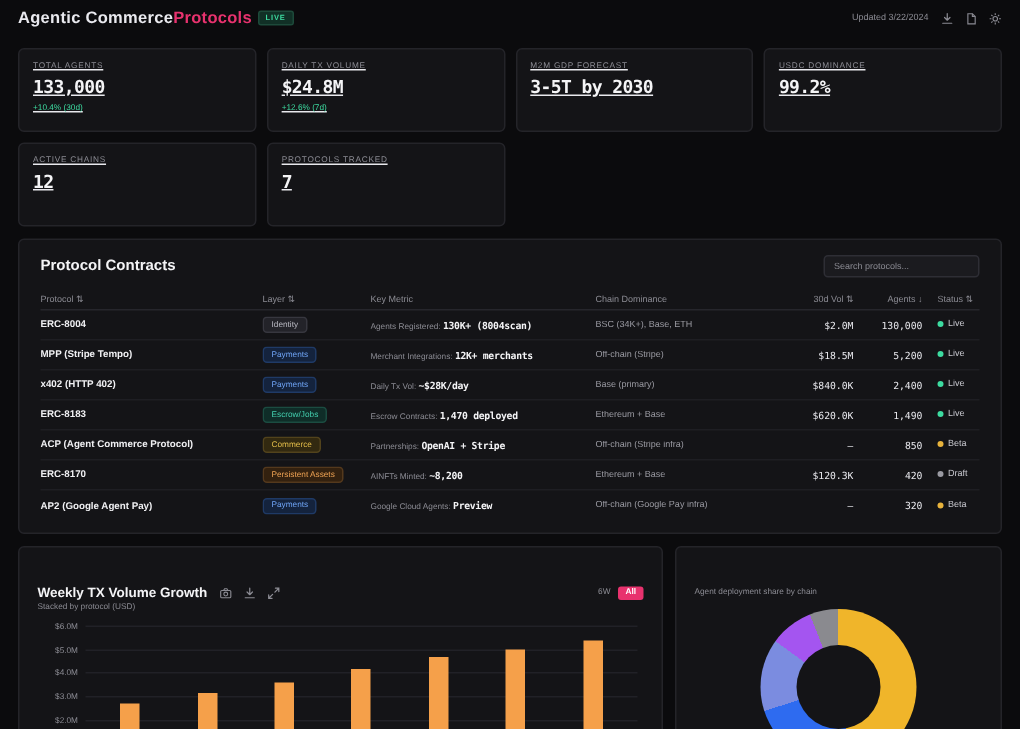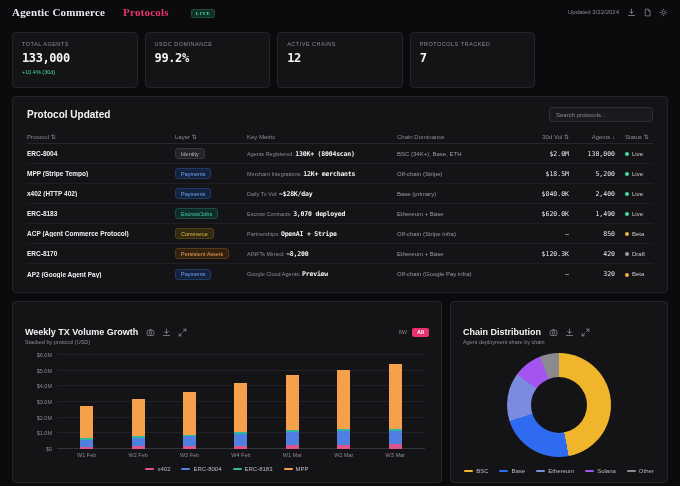--- a/index.html
+++ b/index.html
@@ -1,32 +1,32 @@
 <!DOCTYPE html>
 <html><head>
 <meta charset="utf-8">
 <style>
   * { margin:0; padding:0; box-sizing:border-box; }
   html,body { width:680px; height:486px; background:#0b0b0d; color:#e9e9ee;
     font-family:"Liberation Sans","DejaVu Sans",sans-serif; overflow:hidden; }
 
   
   .topbar { height:24px; display:flex; align-items:center; justify-content:space-between; padding:0 12px; }
-  .title { font-size:11px; font-weight:bold; letter-spacing:.2px; display:flex; align-items:flex-end; gap:18px;font-family:Liberation Serif, serif; }
+  .title { font-size:11px; font-weight:bold; letter-spacing:.2px; display:flex; align-items:center; gap:0; }
   .title .accent { color:#e8326e; }
   .live-badge { font-size:5px; font-weight:bold; color:#3ddba0; background:#113026; border:1px solid #1d4a3a;
     padding:1px 4px; border-radius:2px; letter-spacing:.6px; margin-left:4px; }
   .topbar-right { display:flex; align-items:center; gap:8px; }
   .updated { font-size:6px; color:#8b8b93; }
   .hdr-icons, .chart-icons { display:flex; align-items:center; gap:7px; }
   .icon-btn { width:9px; height:9px; color:#8b8b93; display:inline-flex; cursor:pointer; }
   .icon-btn svg { width:100%; height:100%; }
 
   
-  .stats-row { display:grid; grid-template-columns:repeat(5,1fr); gap:7px; margin:8px 12px 0; }
+  .stats-row { display:grid; grid-template-columns:repeat(4,1fr); gap:7px; margin:8px 12px 0;text-decoration:underline; }
   .stat-card { background:#141417; border:1px solid #242429; border-radius:4px; padding:8px 9px; height:56px; }
   .stat-label { font-size:5.5px; letter-spacing:.5px; color:#8b8b93; text-transform:uppercase; margin-bottom:4px; white-space:nowrap; }
   .stat-value { font-size:12px; font-weight:bold; color:#f4f4f6; font-family:"DejaVu Sans Mono",monospace;
     white-space:nowrap; letter-spacing:-.4px; }
   .stat-delta { font-size:5.5px; color:#3ddba0; margin-top:4px; }
 
   
   .card { background:#141417; border:1px solid #242429; border-radius:4px; }
   .overview { margin:8px 12px 0; padding:10px 14px 8px; }
   .overview-head { display:flex; align-items:center; justify-content:space-between; margin-bottom:8px; }
@@ -125,36 +125,45 @@
   </div>
 </div>
 
 <div class="stats-row">
     <div class="stat-card">
       <div class="stat-label">TOTAL AGENTS</div>
       <div class="stat-value">133,000</div>
       <div class="stat-delta">+10.4% (30d)</div>
     </div>
     <div class="stat-card">
+      <div class="stat-label">DAILY TX VOLUME</div>
+      <div class="stat-value">$24.8M</div>
+      <div class="stat-delta">+12.6% (7d)</div>
+    </div>
+    <div class="stat-card">
+      <div class="stat-label">M2M GDP FORECAST</div>
+      <div class="stat-value">3-5T by 2030</div>
+    </div>
+    <div class="stat-card">
       <div class="stat-label">USDC DOMINANCE</div>
       <div class="stat-value">99.2%</div>
     </div>
     <div class="stat-card">
       <div class="stat-label">ACTIVE CHAINS</div>
       <div class="stat-value">12</div>
     </div>
     <div class="stat-card">
       <div class="stat-label">PROTOCOLS TRACKED</div>
       <div class="stat-value">7</div>
     </div>
   </div>
 
 <div class="card overview">
   <div class="overview-head">
-    <div class="section-title">Protocol Updated</div>
+    <div class="section-title">Protocol Contracts</div>
     <input class="search" type="text" placeholder="Search protocols..." style="">
   </div>
   <div class="tgrid thead">
       <div class="th">Protocol ⇅</div>
       <div class="th">Layer ⇅</div>
       <div class="th">Key Metric</div>
       <div class="th">Chain Dominance</div>
       <div class="th num">30d Vol ⇅</div>
       <div class="th num">Agents ↓</div>
       <div class="th status-col">Status ⇅</div>
@@ -183,21 +192,21 @@
         <div class="td"><span class="badge payments">Payments</span></div>
         <div class="td"><span class="m-label">Daily Tx Vol: </span><span class="m-value">~$28K/day</span></div>
         <div class="td chain">Base (primary)</div>
         <div class="td num">$840.0K</div>
         <div class="td num">2,400</div>
         <div class="td status-col"><span class="dot live"></span><span class="status-label">Live</span></div>
       </div>
       <div class="tgrid trow">
         <div class="td proto">ERC-8183</div>
         <div class="td"><span class="badge escrow">Escrow/Jobs</span></div>
-        <div class="td"><span class="m-label">Escrow Contracts: </span><span class="m-value">3,070 deployed</span></div>
+        <div class="td"><span class="m-label">Escrow Contracts: </span><span class="m-value">1,470 deployed</span></div>
         <div class="td chain">Ethereum + Base</div>
         <div class="td num">$620.0K</div>
         <div class="td num">1,490</div>
         <div class="td status-col"><span class="dot live"></span><span class="status-label">Live</span></div>
       </div>
       <div class="tgrid trow">
         <div class="td proto">ACP (Agent Commerce Protocol)</div>
         <div class="td"><span class="badge commerce">Commerce</span></div>
         <div class="td"><span class="m-label">Partnerships: </span><span class="m-value">OpenAI + Stripe</span></div>
         <div class="td chain">Off-chain (Stripe infra)</div>
@@ -362,44 +371,20 @@
           <span class="">ERC-8183</span>
         </div>
         <div class="legend-item">
           <span class="dash" style="background: rgb(245, 160, 74);"></span>
           <span class="">MPP</span>
         </div>
       </div>
   </div>
 
   <div class="card chart-card chain-card">
-    <div class="chart-head">
-      <div class="chart-title-group">
-        <span class="chart-title">Chain Distribution</span>
-        <span class="chart-icons">
-            <span class="icon-btn">
-              <svg viewBox="0 0 12 12" fill="none" stroke="currentColor" stroke-width="1">
-                <rect x="1.5" y="3.5" width="9" height="6.5" rx="1"></rect>
-                <path d="M4 3.5 5 2h2l1 1.5"></path>
-                <circle cx="6" cy="6.7" r="1.7"></circle>
-              </svg>
-            </span>
-            <span class="icon-btn">
-              <svg viewBox="0 0 12 12" fill="none" stroke="currentColor" stroke-width="1.1" stroke-linecap="round" stroke-linejoin="round">
-                <path d="M6 1.5v5.5M3.6 4.9 6 7.3l2.4-2.4M2 10h8"></path>
-              </svg>
-            </span>
-            <span class="icon-btn">
-              <svg viewBox="0 0 12 12" fill="none" stroke="currentColor" stroke-width="1.1" stroke-linecap="round">
-                <path d="M7.5 1.5h3v3M4.5 10.5h-3v-3M10.5 1.5 7 5M1.5 10.5 5 7"></path>
-              </svg>
-            </span>
-          </span>
-      </div>
-    </div>
     <div class="chart-sub">Agent deployment share by chain</div>
     <div class="donut-wrap">
       <div class="donut" style="background: conic-gradient(rgb(240, 181, 42) 0deg, rgb(240, 181, 42) 169.2deg, rgb(46, 107, 240) 169.2deg, rgb(46, 107, 240) 252deg, rgb(123, 140, 224) 252deg, rgb(123, 140, 224) 306deg, rgb(164, 85, 240) 306deg, rgb(164, 85, 240) 338.4deg, rgb(138, 138, 143) 338.4deg, rgb(138, 138, 143) 360deg);">
         <div class="hole"></div>
       </div>
     </div>
     <div class="legend chain-legend">
         <div class="legend-item">
           <span class="dash" style="background: rgb(240, 181, 42);"></span>
           <span class="">BSC</span>

